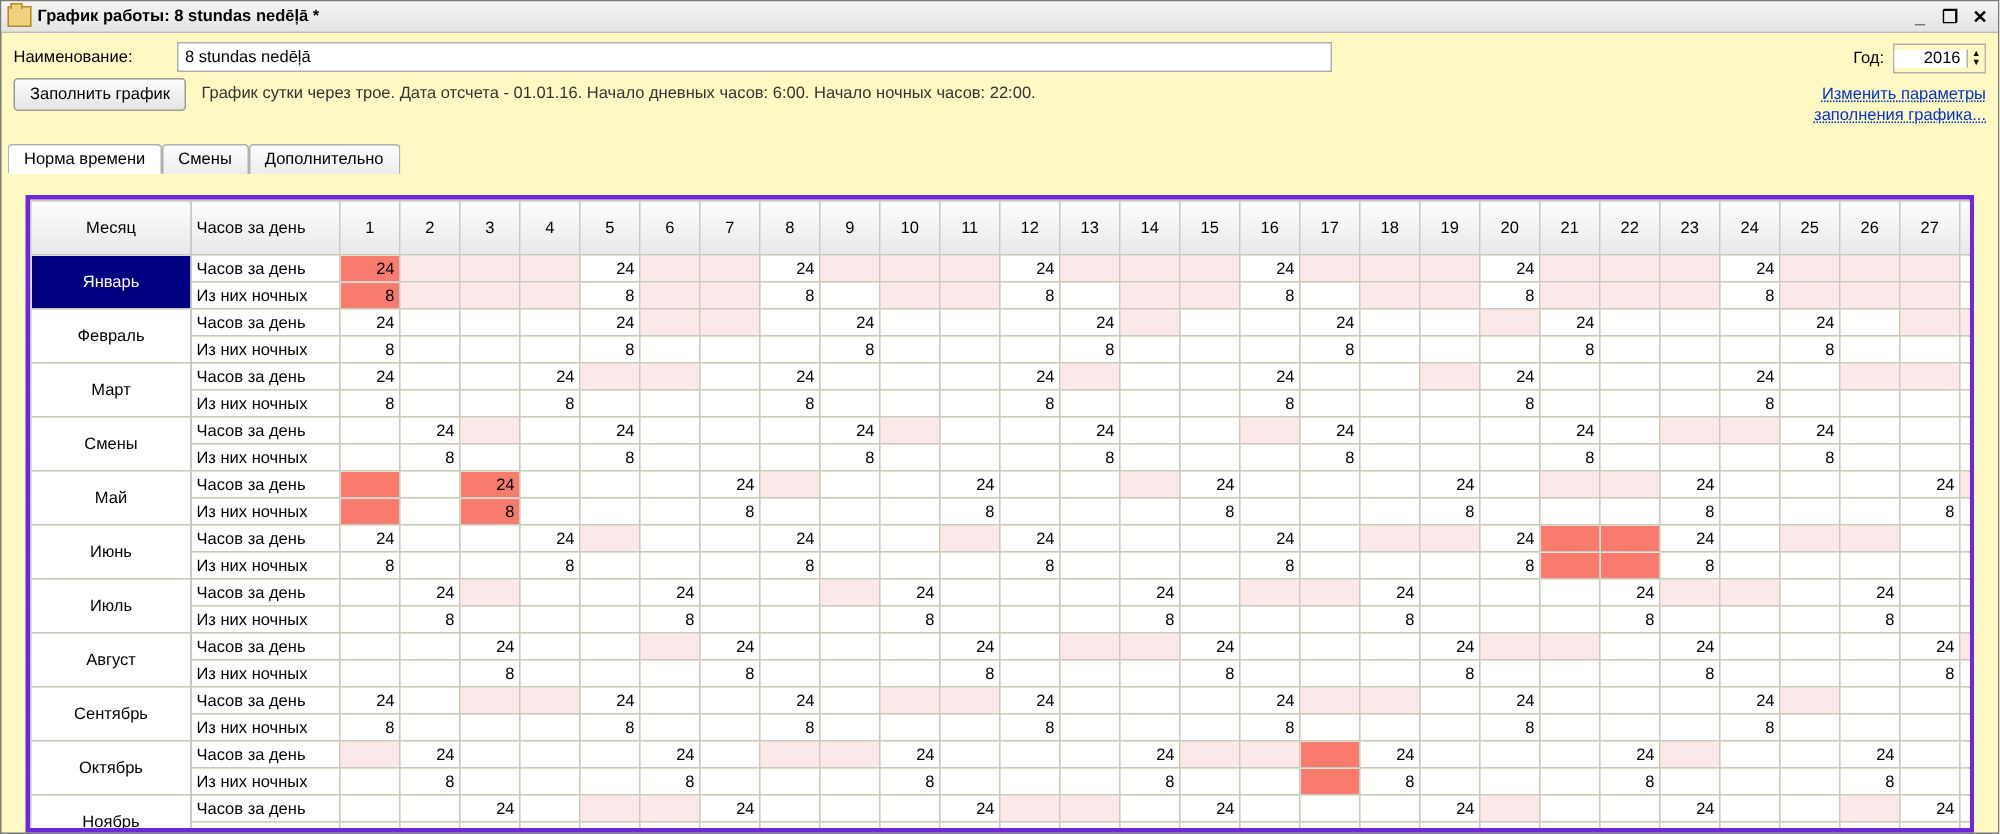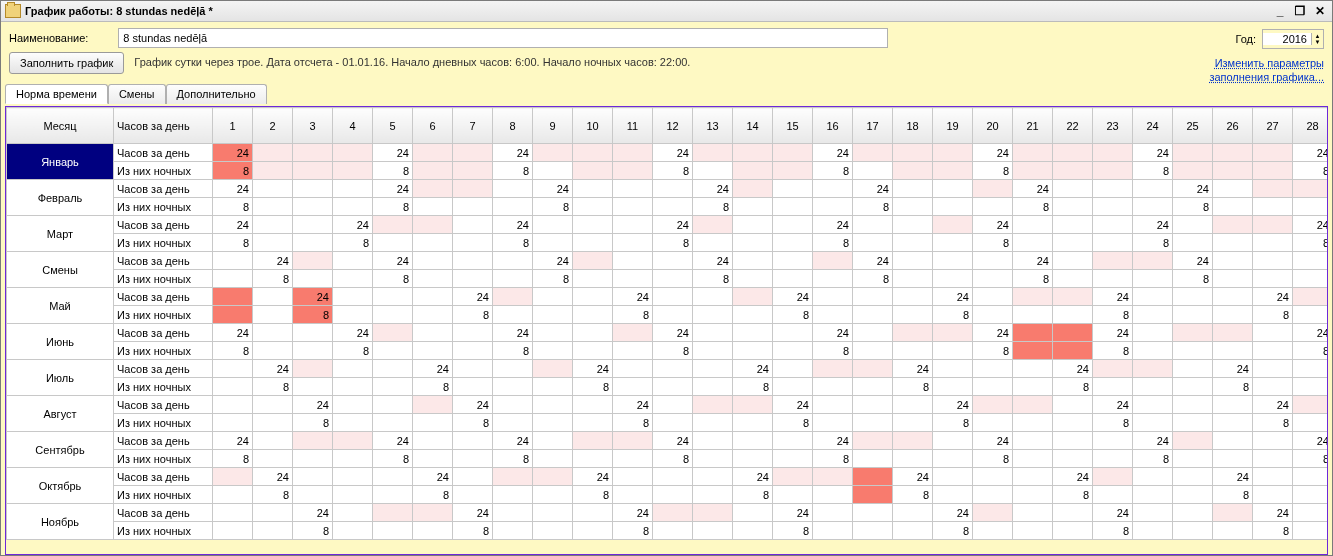--- a/index.html
+++ b/index.html
@@ -16,24 +16,24 @@
 .year-row{position:absolute;right:8px;top:28px;display:flex;align-items:center;gap:6px}
 .spinner{display:flex;align-items:center;border:1px solid #b0b0b0;height:18px}
 .spinner input{border:none;width:40px;text-align:right;padding:0 4px;font:inherit}
 .spinner .arrows{display:flex;flex-direction:column;width:12px}
 .spinner .arr{flex:1;font-size:6px;display:flex;align-items:center;justify-content:center;border-left:1px solid #b0b0b0;cursor:pointer}
 .row2{display:flex;align-items:flex-start;padding:0 8px 6px;gap:10px}
 .btn{background:linear-gradient(#fdfdfd,#e4e4e4);border:1px solid #9a9a9a;border-radius:3px;padding:4px 10px;cursor:pointer;font:inherit}
 .infotext{color:#333;padding-top:4px}
 .linkblock{position:absolute;right:8px;top:55px;text-align:right;line-height:14px}
 .linkblock span{color:#0033cc;text-decoration:underline dotted;cursor:pointer}
-.tabs{display:flex;margin:3px 4px;position:relative;z-index:2}
+.tabs{display:flex;margin:15px 4px;position:relative;z-index:2}
 .tab{border:1px solid #b0b0b0;border-bottom:none;background:linear-gradient(#fdfdfd,#ececec);padding:3px 10px;margin-right:0;border-radius:3px 3px 0 0;cursor:pointer;position:relative;top:1px}
 .tab.active{background:#fff;border-bottom:1px solid #fff}
-.tabpanel{border:1px solid #6d28d9;margin:0 4px;flex:1;overflow:hidden;display:flex;flex-direction:column}
+.tabpanel{border:3px solid #6d28d9;margin:0 16px;flex:1;overflow:hidden;display:flex;flex-direction:column}
 .gridwrap{overflow:auto;flex:1}
 table{border-collapse:collapse;table-layout:fixed;width:100%}
 th,td{border:1px solid #c8c8c8;height:17px;padding:0 3px;font:inherit;white-space:nowrap;overflow:hidden}
 th{background:linear-gradient(#fdfdfd,#e8e8e8);font-weight:normal;text-align:center}
 th.mesyac{width:100px}
 th.dney{width:40px}
 th.chasov{width:50px}
 th.chd{width:92px;text-align:left}
 th.day{width:33px}
 td{text-align:right;background:#fff}

